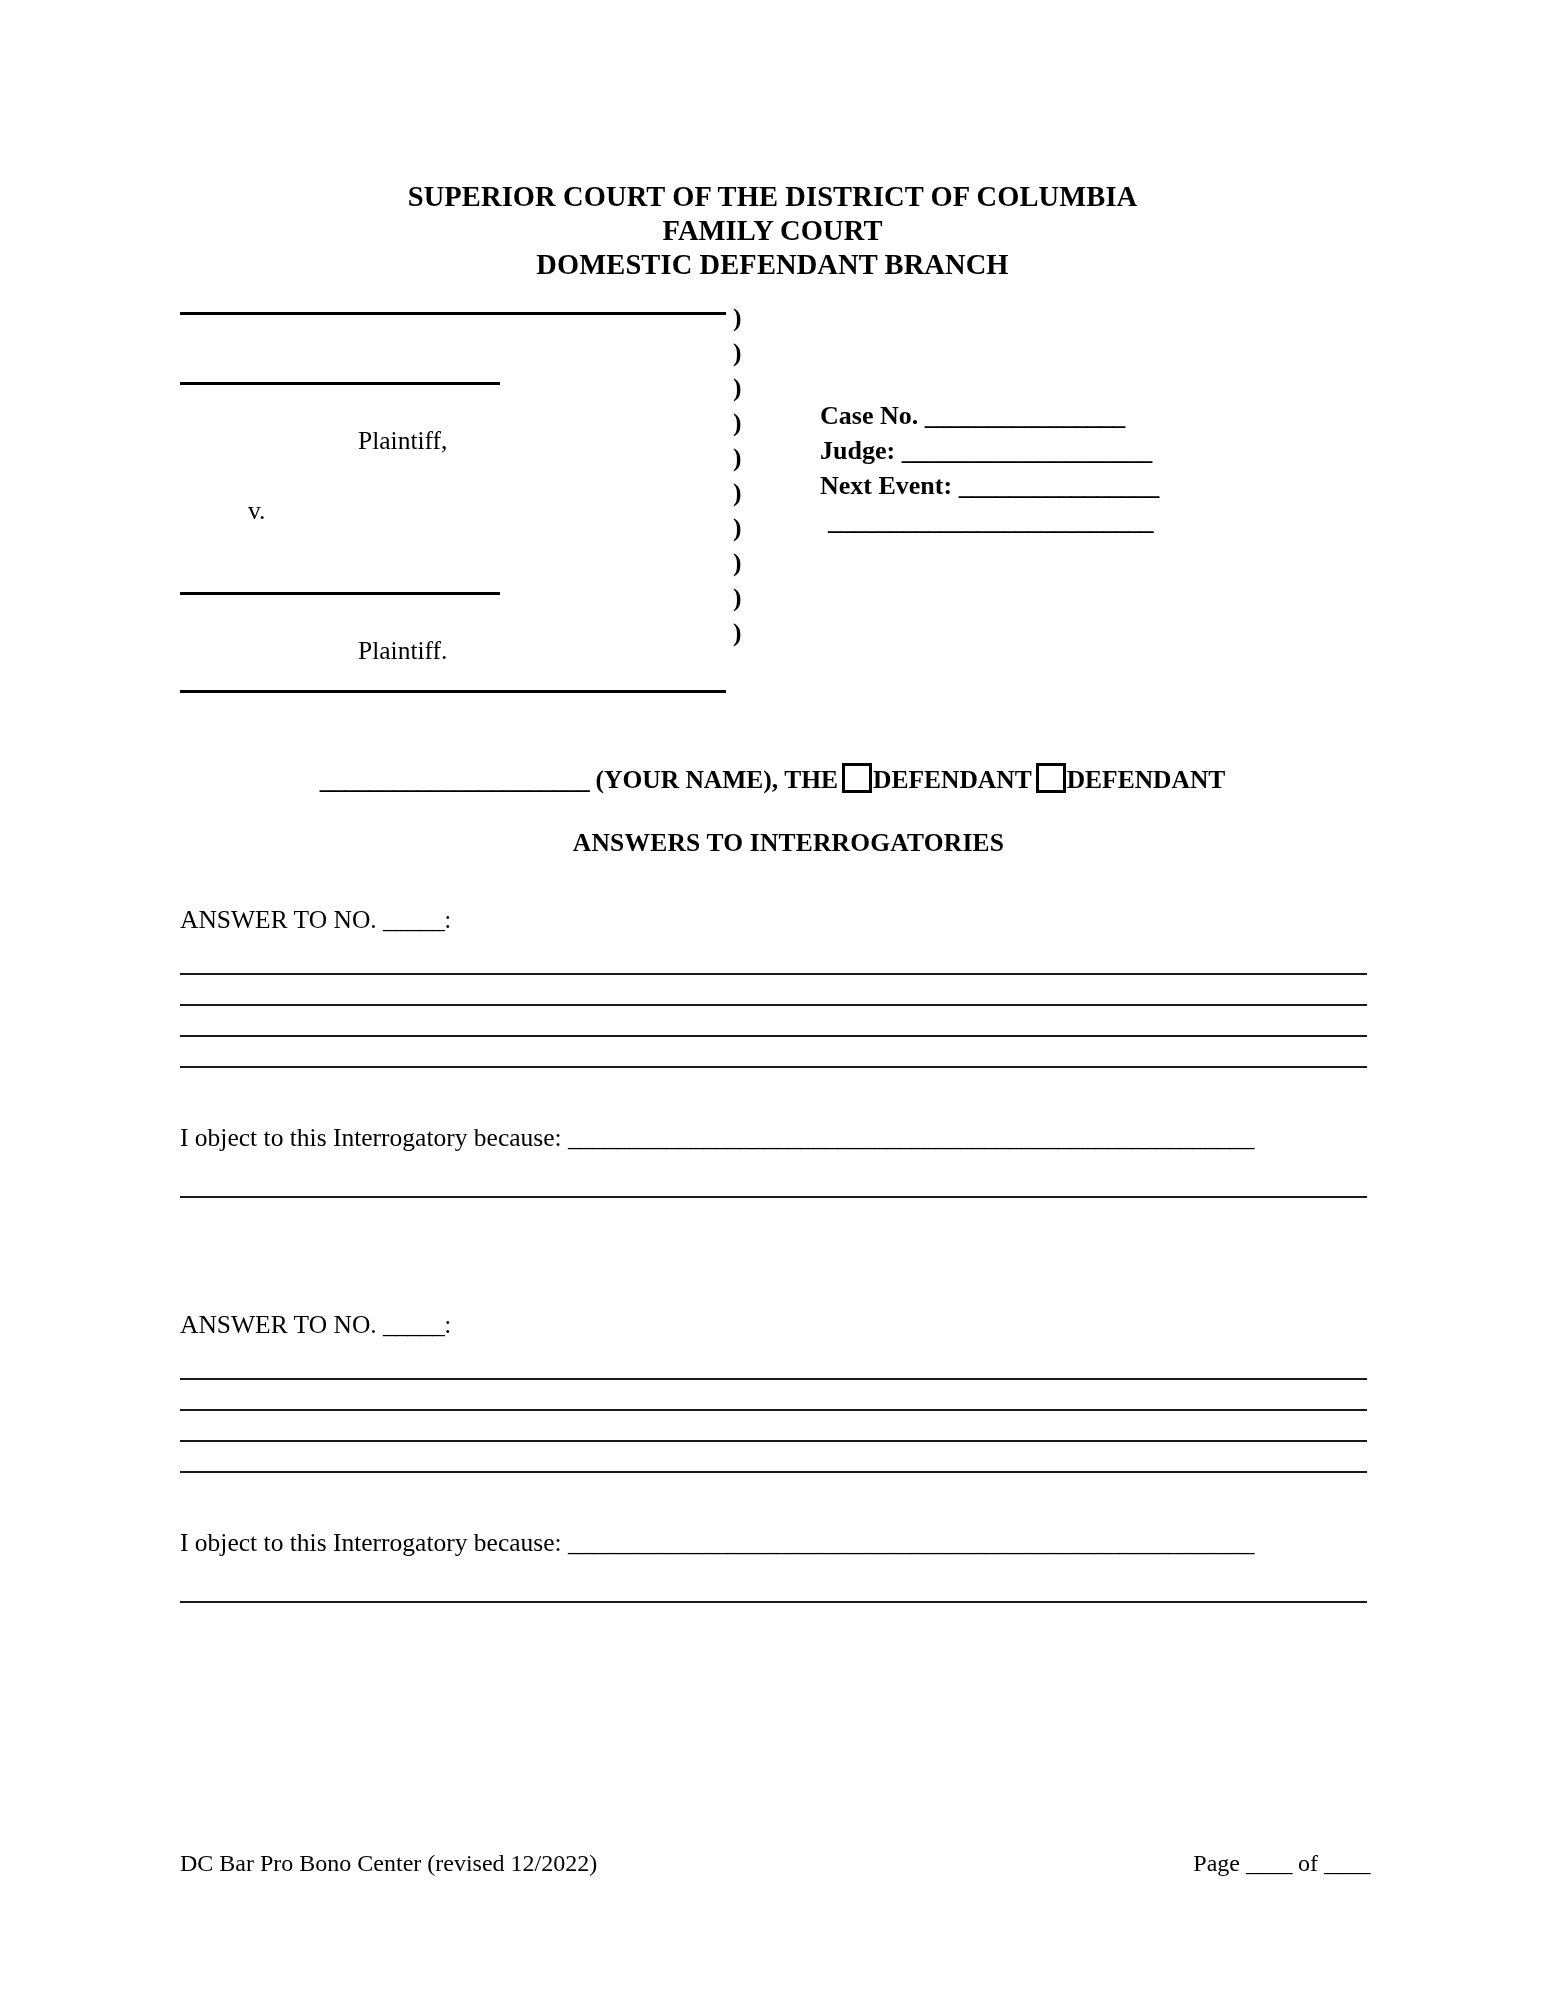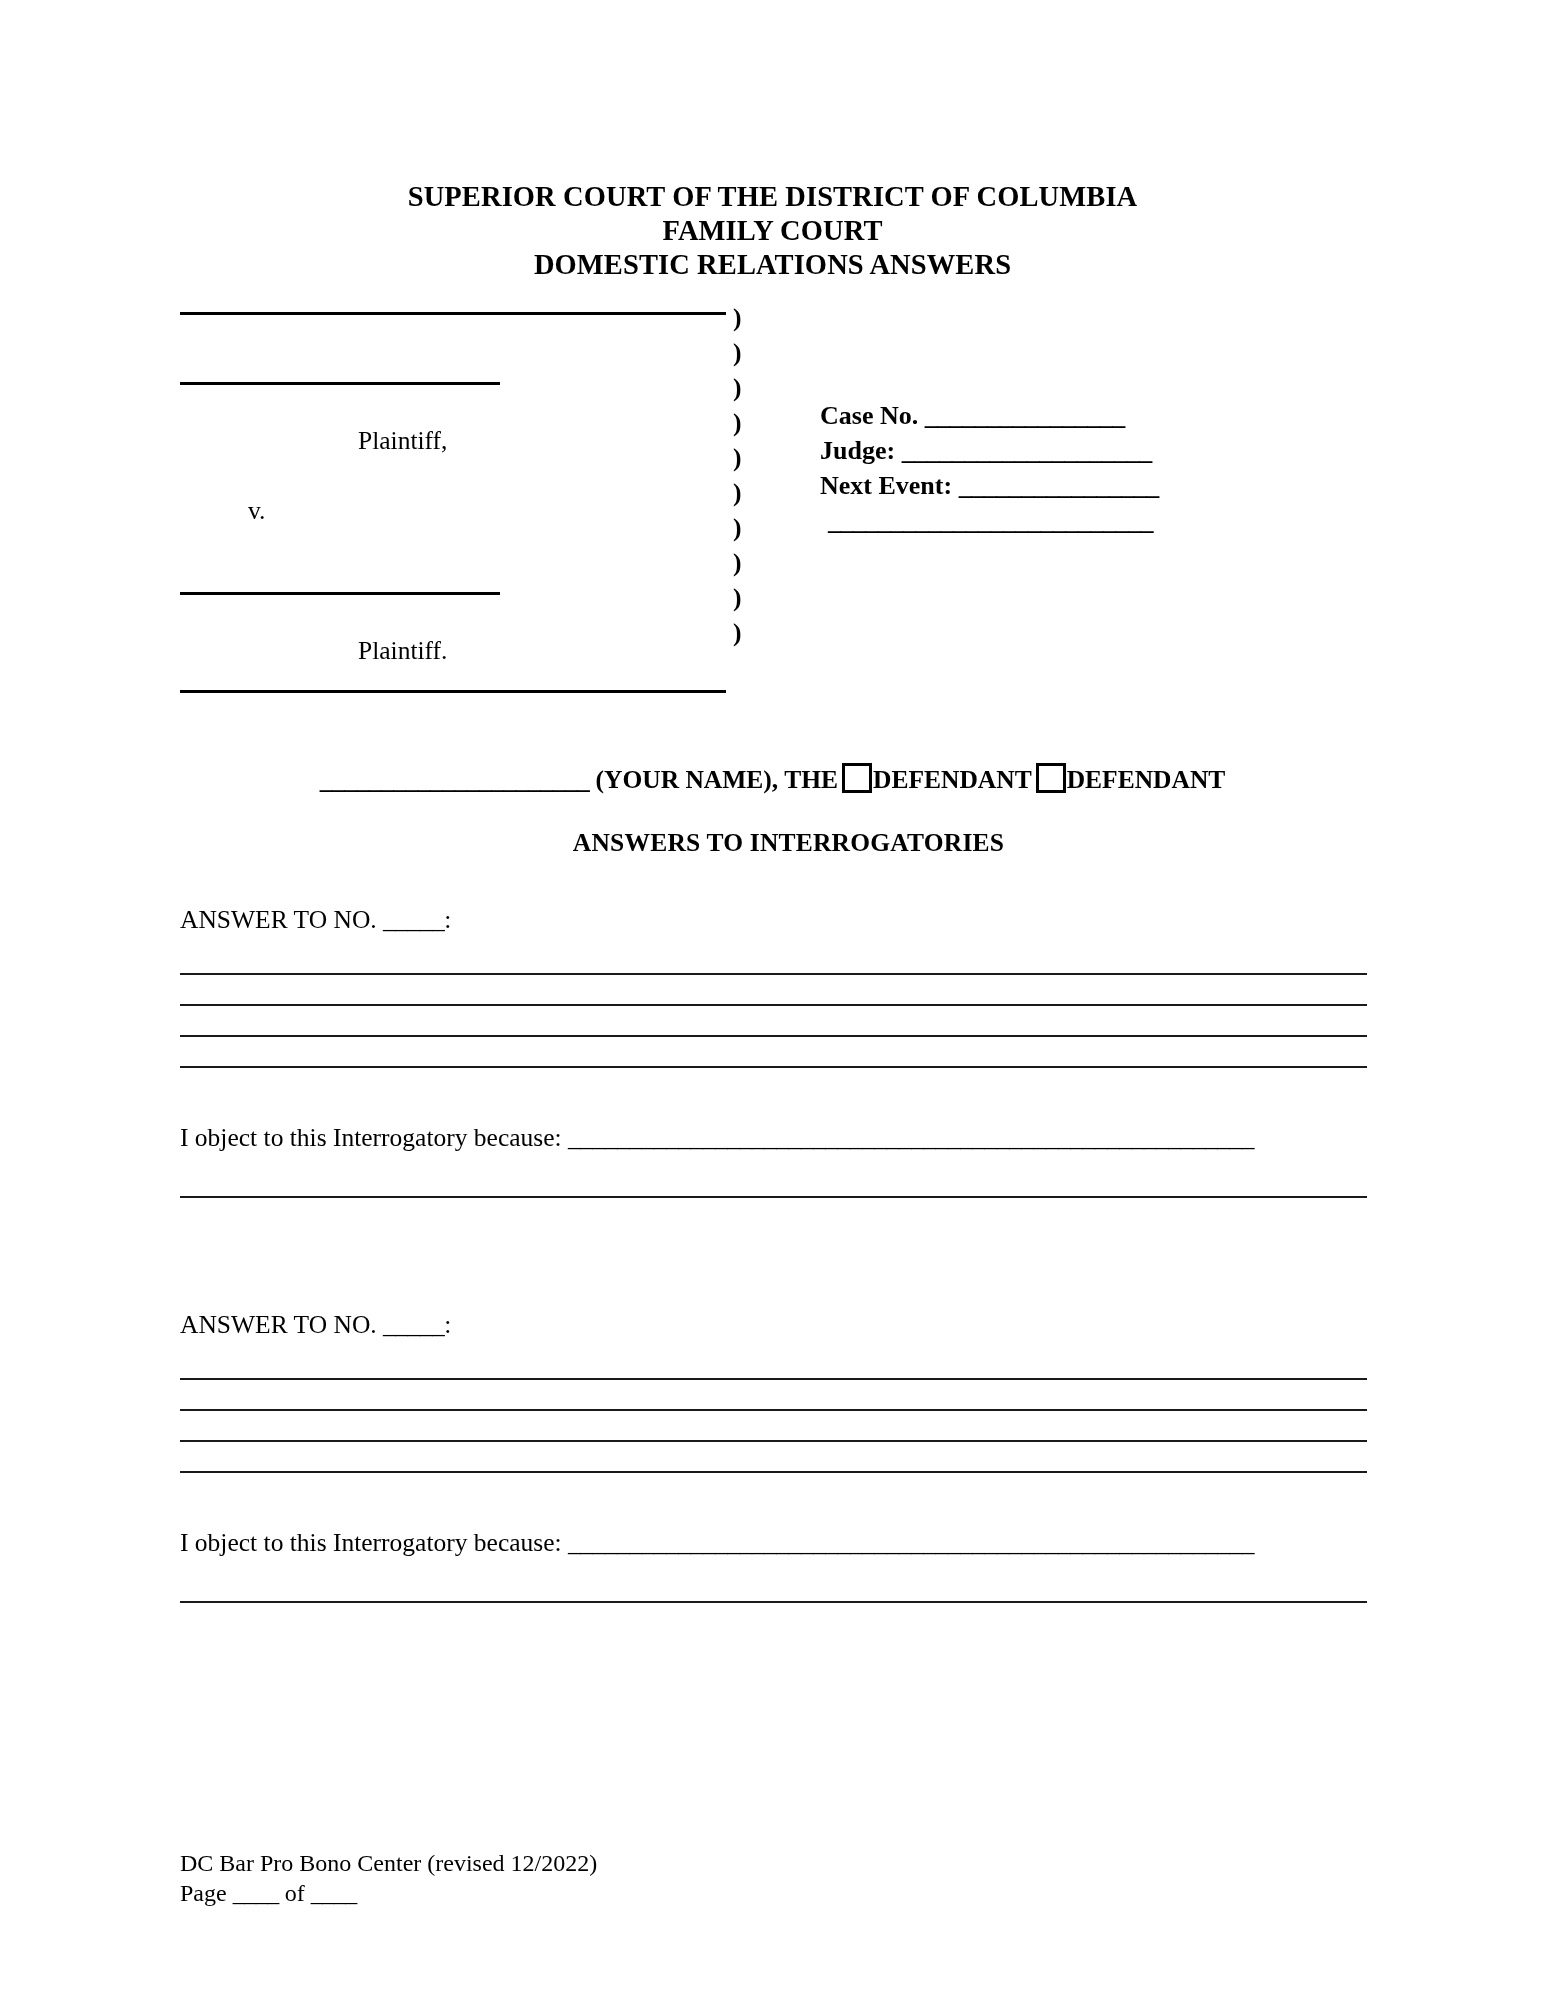--- a/index.html
+++ b/index.html
@@ -173,33 +173,32 @@
   .footer {
     position: absolute;
     left: 180px;
     right: 175px;
     top: 1848px;
     font-size: 24px;
     line-height: 30px;
     display: flex;
     justify-content: space-between;
     align-items: baseline;
-    flex-direction: column;
   }
   .footer .blank { letter-spacing: -0.5px; }
 </style>
 </head>
 <body>
 
 <div class="page">
 
   <div class="court-header">
     <div>SUPERIOR COURT OF THE DISTRICT OF COLUMBIA</div>
     <div>FAMILY COURT</div>
-    <div>DOMESTIC RELATIONS ANSWERS</div>
+    <div>DOMESTIC DEFENDANT BRANCH</div>
   </div>
 
   <div class="caption">
     <div class="cap-grid">
 
       <div class="cap-rule r-top"></div>
       <div class="cap-rule r-2"></div>
       <div class="cap-rule r-3"></div>
       <div class="cap-rule r-bot"></div>
 

